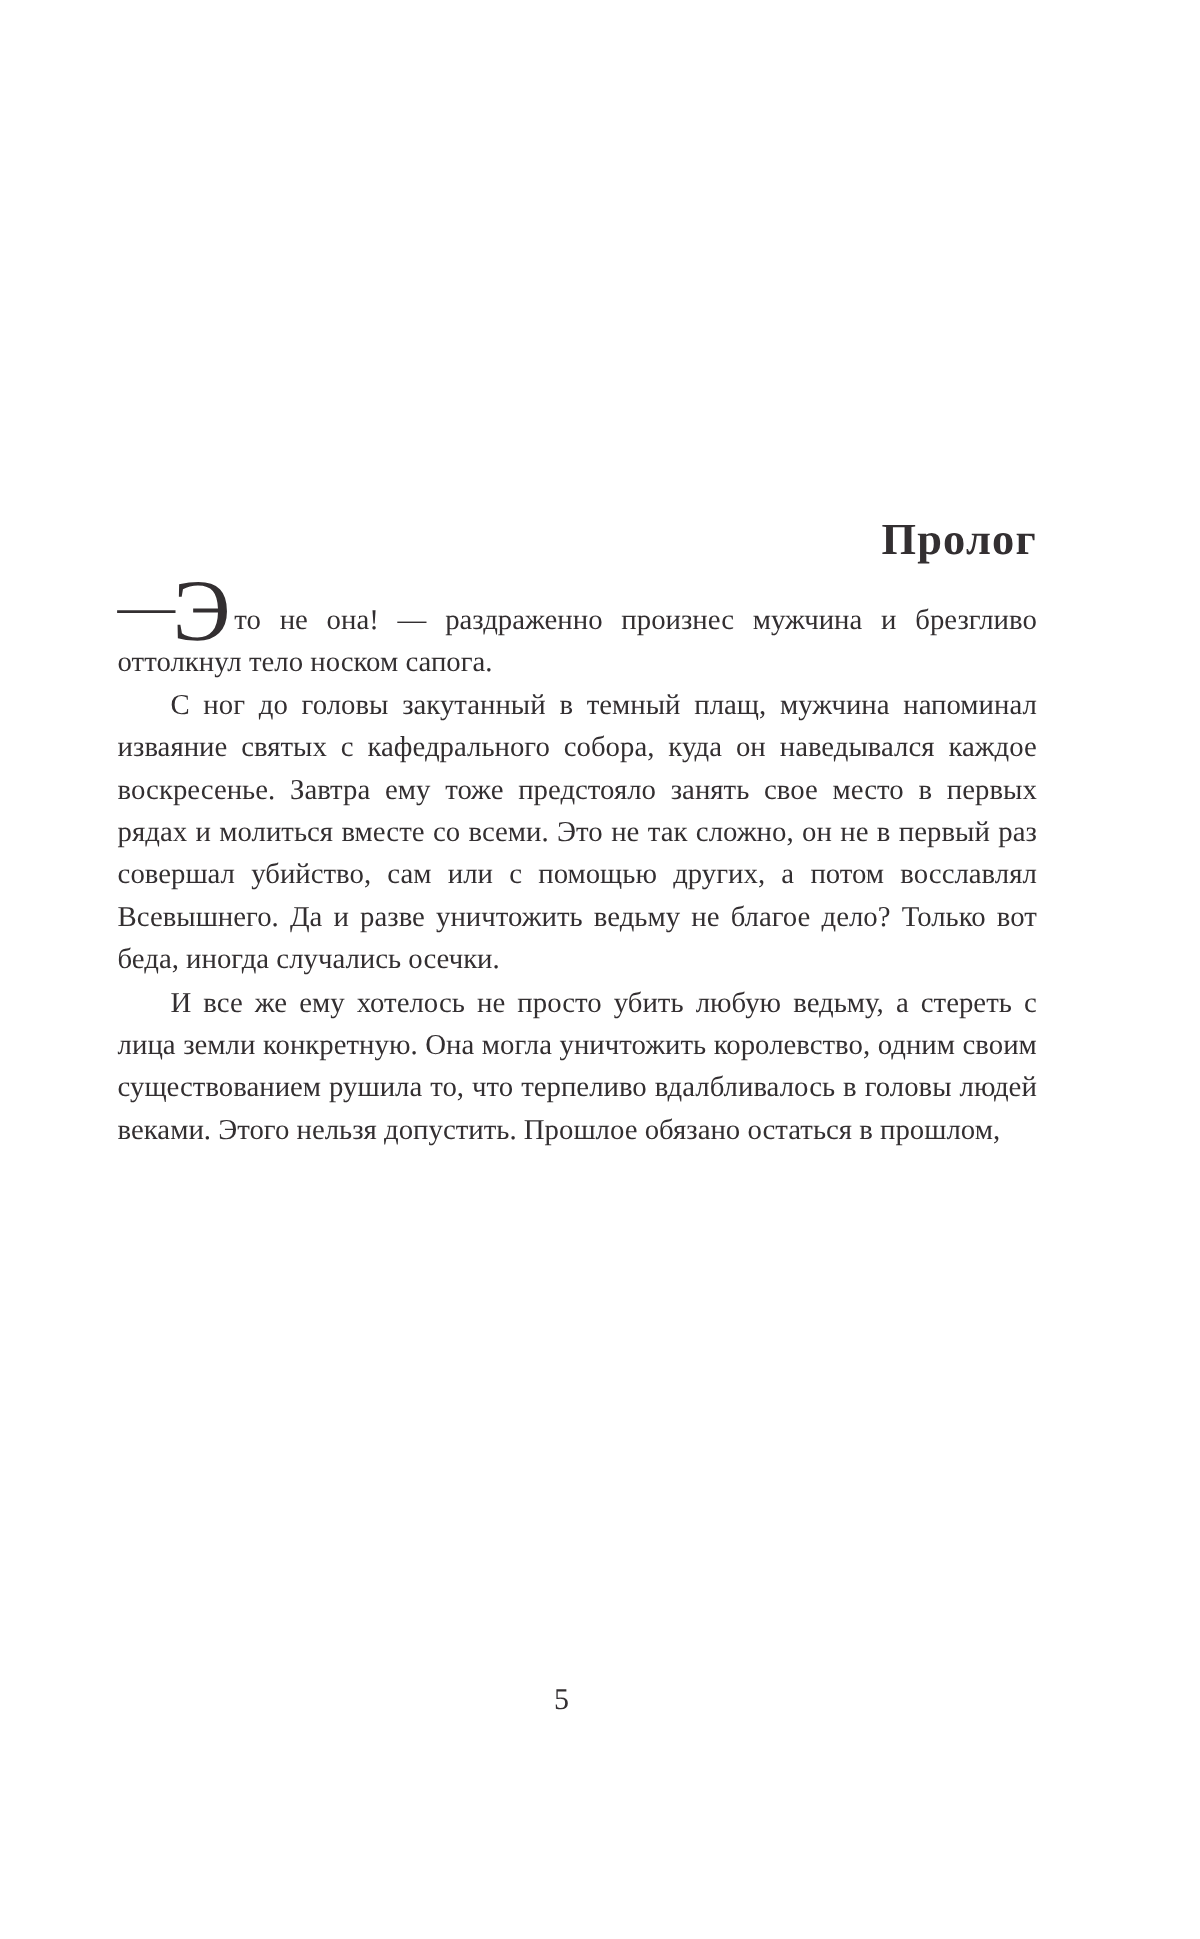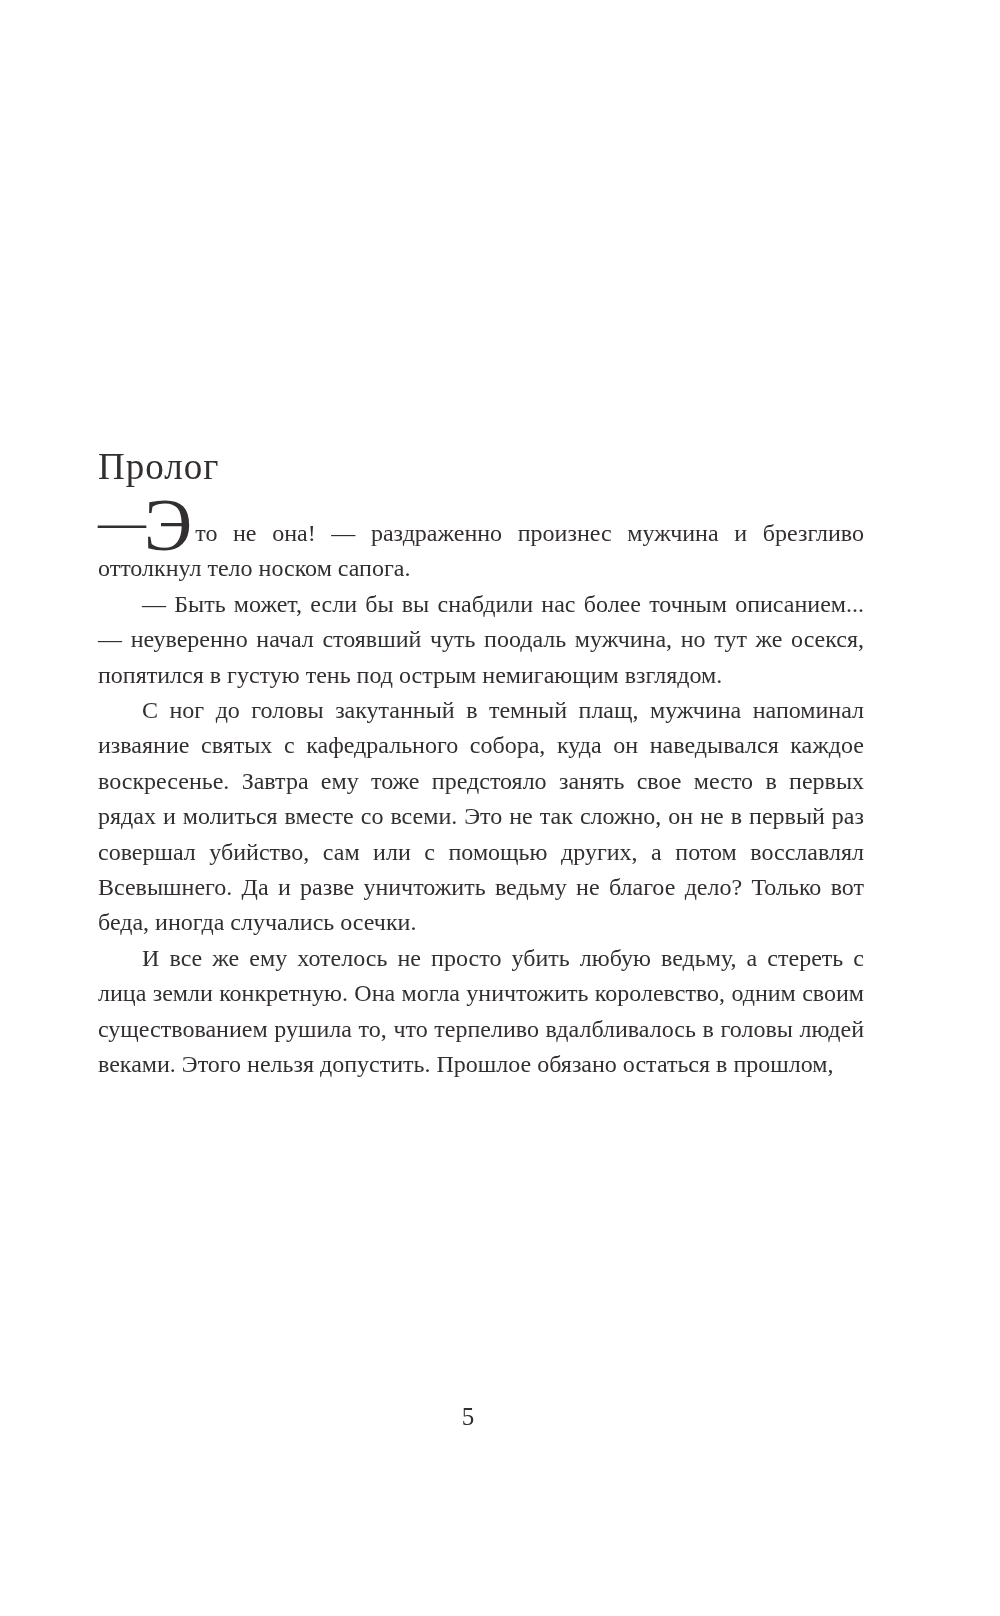--- a/index.html
+++ b/index.html
@@ -14,24 +14,24 @@
       overflow: hidden;
     }
     .page {
       width: 1000px;
       height: 1616px;
       padding-top: 432px;
       position: relative;
     }
     .chapter-title {
       width: 766px;
-      margin: 16px auto 0 98px;
-      text-align: left;
+      margin: 0 auto 0 98px;
+      text-align: right;
       font-size: 37px;
-      font-weight: normal;
+      font-weight: bold;
       line-height: 1;
       letter-spacing: 1px;
       margin-bottom: 31px;
     }
     .text-block {
       width: 766px;
       margin-left: 98px;
       font-size: 24px;
       line-height: 35.4px;
       text-align: justify;
@@ -73,21 +73,20 @@
 
   <h1 class="chapter-title">Пролог</h1>
 
   <div class="text-block">
 
     <p class="opening">
       <span class="dropcap-dash">—</span><span class="dropcap-letter">Э</span><span>то не она! — раздраженно произнес мужчина и брезгливо оттолкнул тело носком сапога.</span>
     </p>
 
 
-    <p>— Быть может, если бы вы снабдили нас более точным описанием... — неуверенно начал стоявший чуть поодаль мужчина, но тут же осекся, попятился в густую тень под острым немигающим взглядом.</p>
 
 
     <p>С ног до головы закутанный в темный плащ, мужчина напоминал изваяние святых с кафедрального собора, куда он наведывался каждое воскресенье. Завтра ему тоже предстояло занять свое место в первых рядах и молиться вместе со всеми. Это не так сложно, он не в первый раз совершал убийство, сам или с помощью других, а потом восславлял Всевышнего. Да и разве уничтожить ведьму не благое дело? Только вот беда, иногда случались осечки.</p>
 
     <p>И все же ему хотелось не просто убить любую ведьму, а стереть с лица земли конкретную. Она могла уничтожить королевство, одним своим существованием рушила то, что терпеливо вдалбливалось в головы людей веками. Этого нельзя допустить. Прошлое обязано остаться в прошлом,</p>
 
   </div>
 
   <div class="page-number">5</div>
 

